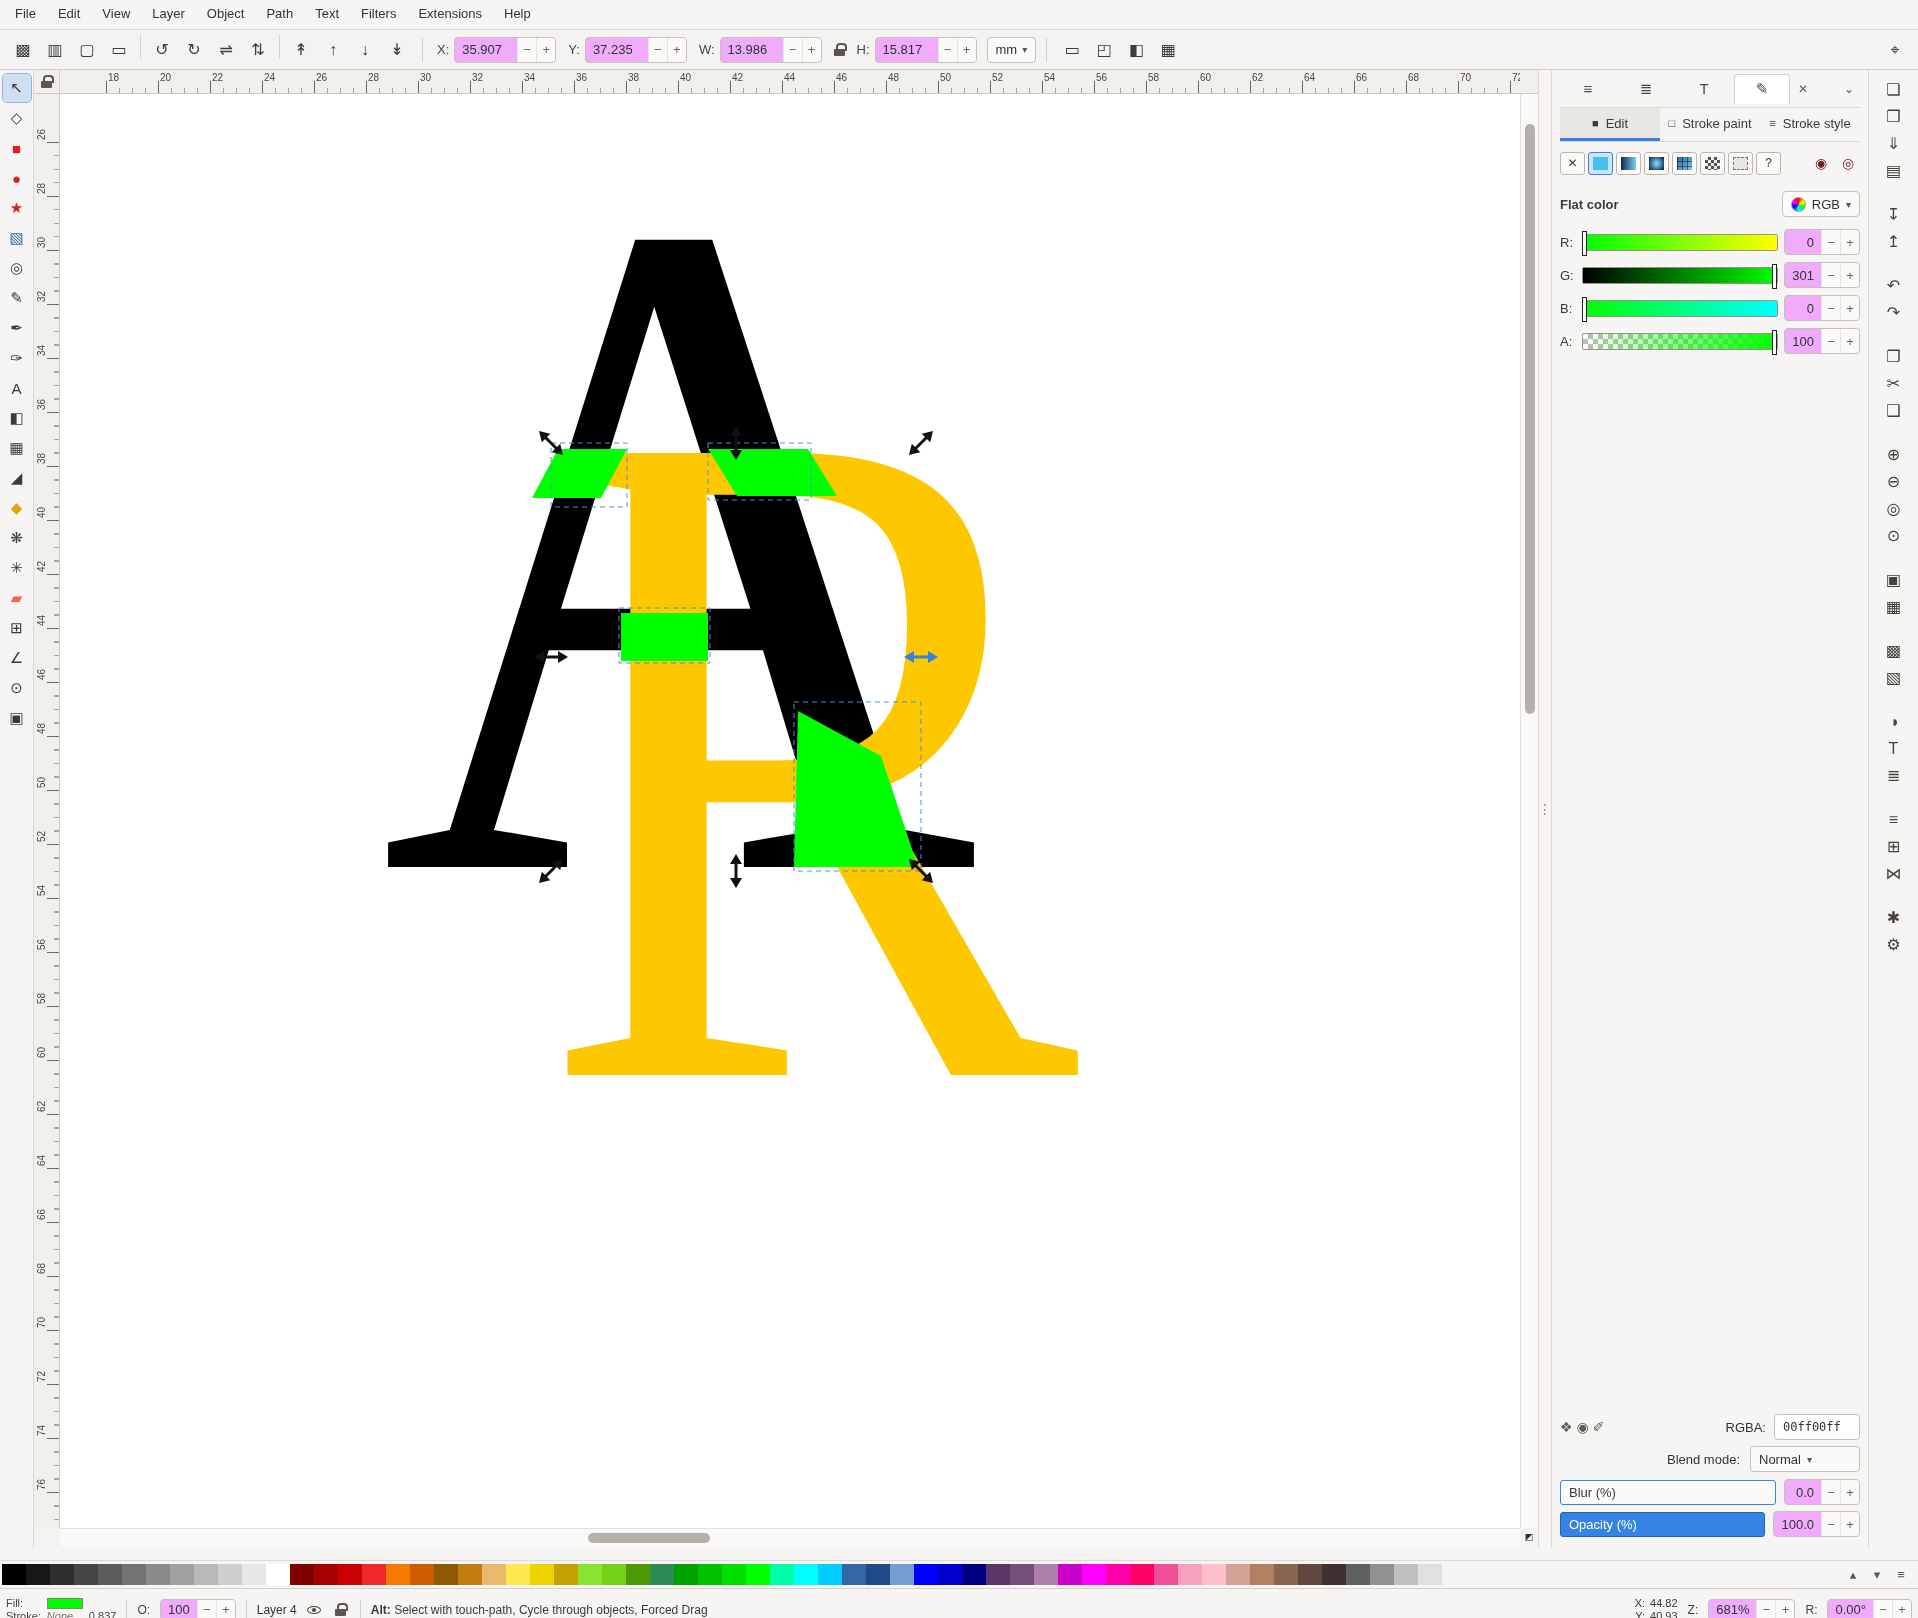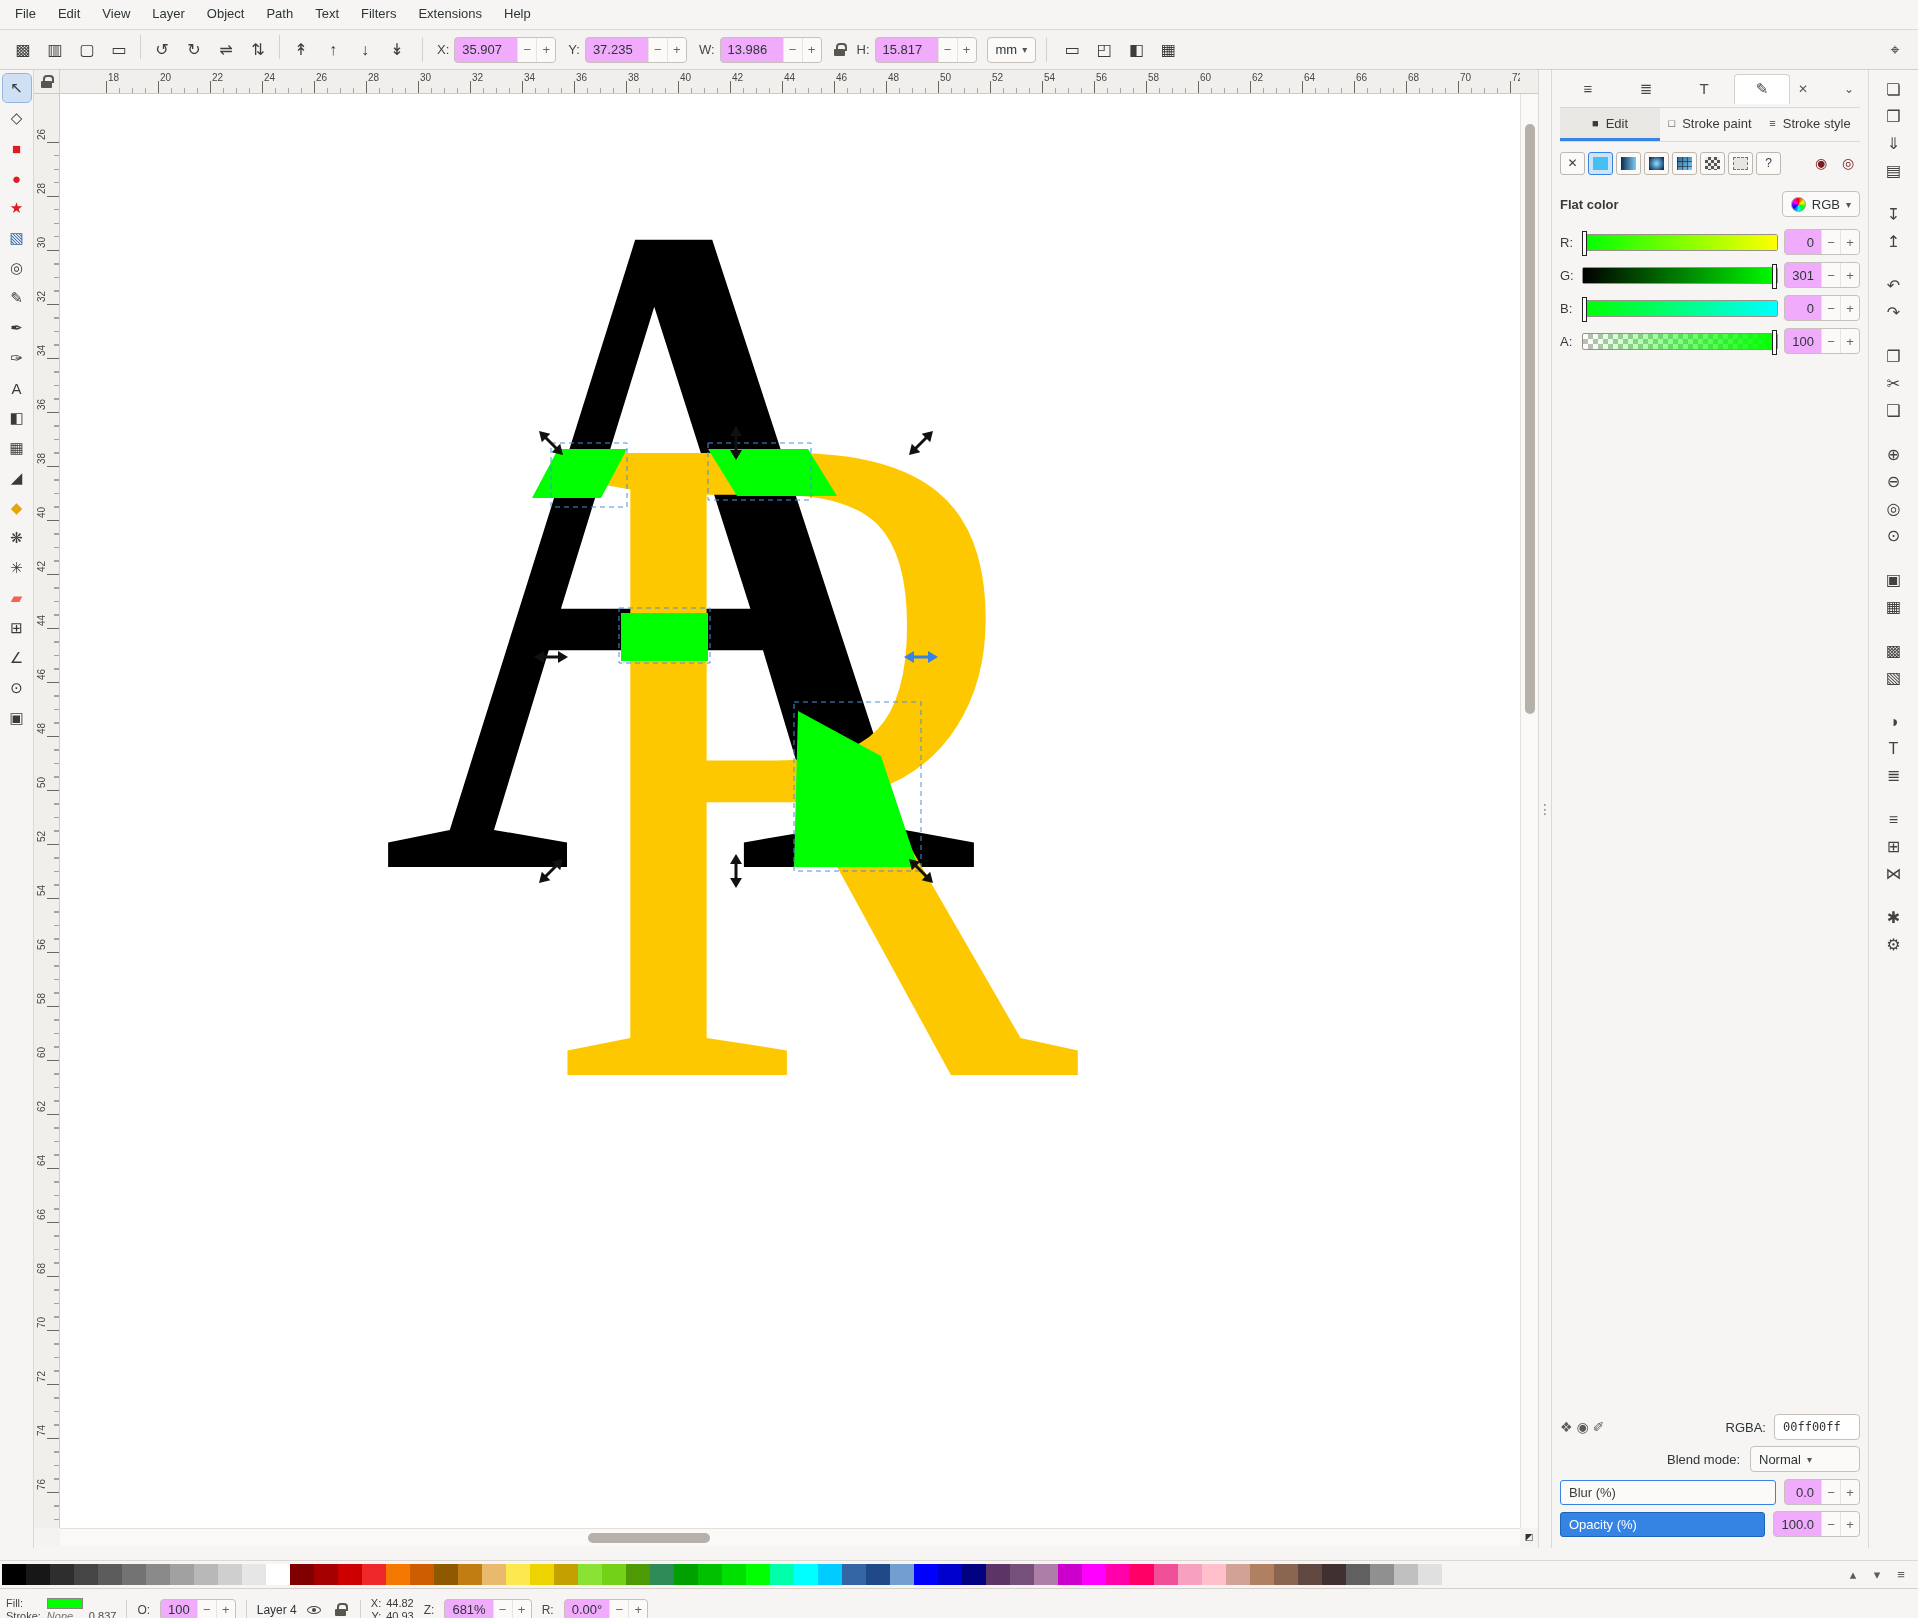--- a/index.html
+++ b/index.html
@@ -666,20 +666,24 @@
   <span class="spin small" style="height:22px">
     <span class="val" style="min-width:30px">100</span>
     <span class="sb">−</span>
     <span class="sb">+</span>
   </span>
   <div class="sep"></div>
   <span>Layer 4</span>
   <span class="eye"></span>
   <span class="mini-lock"></span>
   <div class="sep"></div>
+  <div id="status-msg">
+    <b>Alt:</b>
+    <span>Select with touch-path, Cycle through objects, Forced Drag</span>
+  </div>
   <div id="xy-block">
     <span>X:</span>
     <span>44.82</span>
     <span>Y:</span>
     <span>40.93</span>
   </div>
   <span class="sb-label">Z:</span>
   <span class="spin small" style="height:22px">
     <span class="val" style="min-width:40px">681%</span>
     <span class="sb">−</span>

